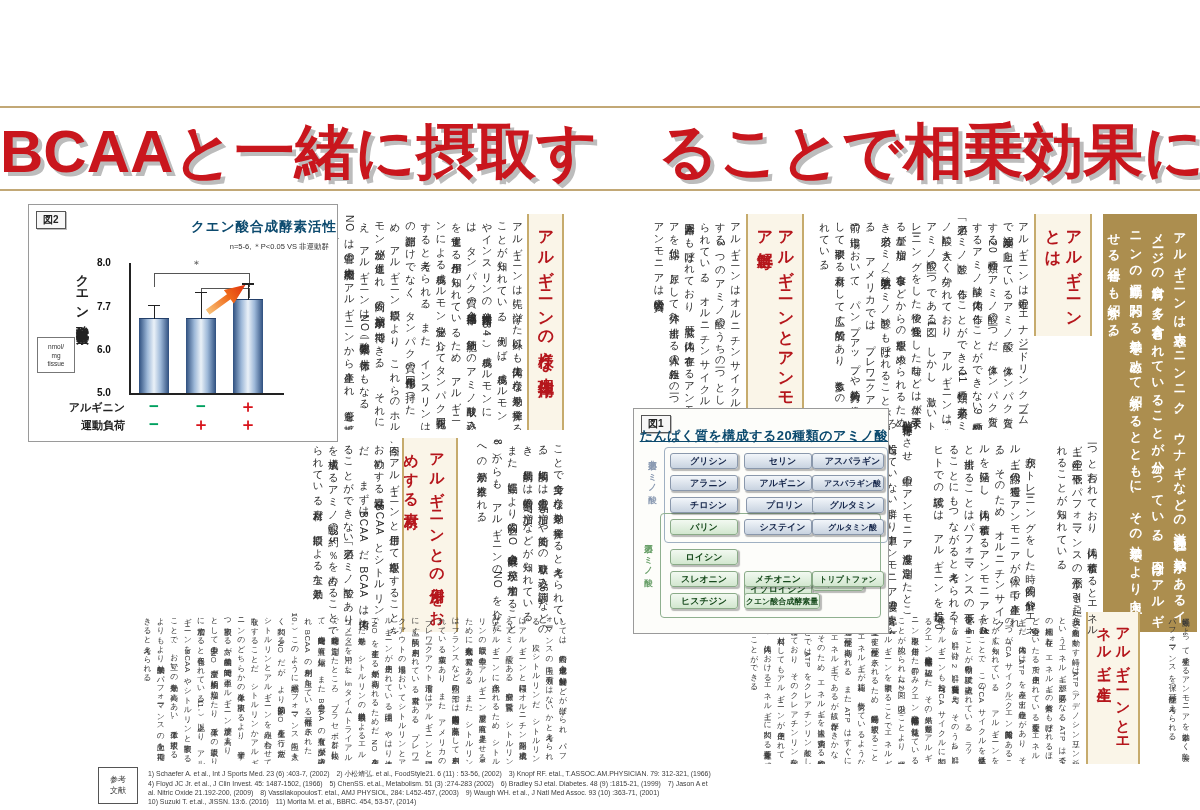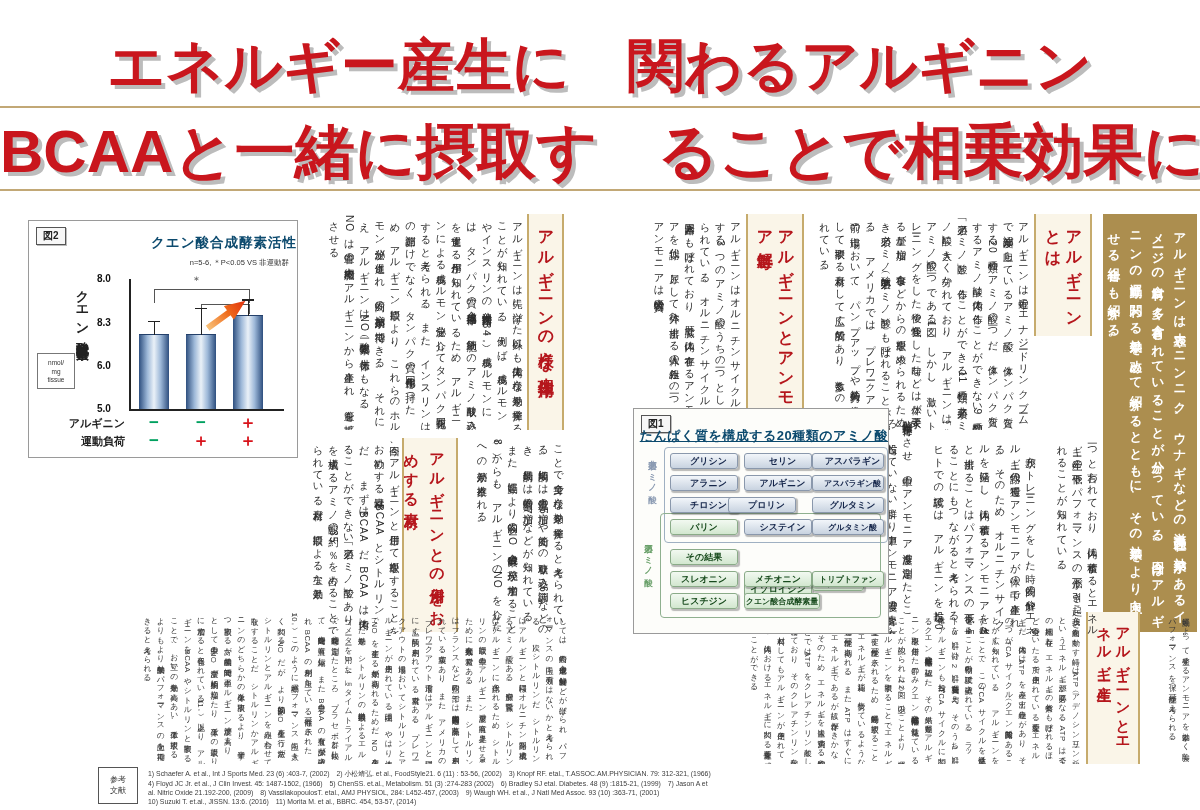--- a/index.html
+++ b/index.html
@@ -39,21 +39,21 @@
   
   .lead{position:absolute;left:1103px;top:214px;width:94px;height:418px;background:#ac8e4f;
         color:#ffffff;writing-mode:vertical-rl;font-weight:bold;font-size:12.5px;
         line-height:22px;letter-spacing:2.2px;padding:10px 6px;box-sizing:border-box;overflow:hidden;}
   
   .figbox{position:absolute;background:#ffffff;border:1px solid #9a9a9a;}
   .figtag{position:absolute;left:7px;top:6px;border:1px solid #555;background:#f7f7f7;
           font-size:10px;font-weight:bold;color:#222;padding:1px 6px;box-shadow:1px 1px 0 #bbb;}
   .figtitle{position:absolute;left:0;right:0;text-align:right;color:#0c4a6e;font-weight:bold;}
   
-  .fig2{left:28px;top:220px;width:268px;height:236px;}
+  .fig2{left:28px;top:204px;width:268px;height:236px;padding-left:40px;}
   .fig2 .figtitle{top:13px;font-size:13.5px;letter-spacing:1px;}
   .f2note{position:absolute;top:37px;right:8px;font-size:7.5px;color:#333;}
   .f2ylab{position:absolute;left:44px;top:60px;height:136px;writing-mode:vertical-rl;
           font-size:13px;font-weight:bold;color:#222;letter-spacing:1.5px;}
   .f2unit{position:absolute;left:8px;top:132px;width:38px;height:36px;border:1px solid #777;
           font-size:6.5px;line-height:8.5px;text-align:center;color:#333;white-space:pre-line;
           padding-top:5px;box-sizing:border-box;}
   .f2tick{position:absolute;left:68px;width:28px;font-size:10px;font-weight:bold;color:#111;}
   .f2yaxis{position:absolute;left:100px;top:58px;width:2px;height:132px;background:#222;}
   .f2xaxis{position:absolute;left:100px;top:188px;width:155px;height:2px;background:#222;}
@@ -91,21 +91,20 @@
   .refbox{position:absolute;left:98px;top:767px;width:40px;height:37px;border:1px solid #555;
           font-size:8px;line-height:11px;color:#333;text-align:center;white-space:pre-line;
           padding-top:6px;box-sizing:border-box;}
   .refline{position:absolute;left:148px;width:1010px;font-size:6.9px;line-height:9.6px;color:#3c3c3c;}
 </style>
 </head>
 <body>
 
 <div id="page">
 
-  <div class="headline h1">エネルギー産生に　関わるアルギニン</div>
   <div class="gold-rule rule1"></div>
   <div class="headline h2">BCAAと一緒に摂取す　ることで相乗効果に期待</div>
   <div class="gold-rule rule2"></div>
 
   <div class="lead">アルギニンは大豆やニンニク、ウナギなどの滋養強壮に効果があるイメージの食材に多く含有されていることが分かっている。今回はアルギニンの運動に関わる効果を改めて紹介するとともに、その効果をより向上させる組合せも紹介する。</div>
 
   <div class="sec sec-toha">アルギニンとは</div>
   <div class="sec sec-ammonia">アルギニンとアンモニア解毒</div>
   <div class="sec sec-seiri">アルギニンの様々な生理作用</div>
   <div class="sec sec-heiyo">アルギニンとの併用をお勧めする素材</div>
@@ -125,21 +124,21 @@
 
   <div class="figbox fig2">
     <div class="figtag">図2</div>
     <div class="figtitle">クエン酸合成酵素活性</div>
     <div class="f2note">n=5-6, ＊P&lt;0.05 VS 非運動群</div>
     <div class="f2ylab">クエン酸合成酵素量</div>
     <div class="f2unit">nmol/
 mg
 tissue</div>
     <div class="f2tick" style="top:52px;">8.0</div>
-    <div class="f2tick" style="top:96px;">8.3</div>
+    <div class="f2tick" style="top:96px;">7.7</div>
     <div class="f2tick" style="top:139px;">6.0</div>
     <div class="f2tick" style="top:182px;">5.0</div>
     <div class="f2yaxis"></div>
     <div class="f2xaxis"></div>
     <div class="f2plot">
       <div class="f2brk brk-out"></div>
       <div class="f2brk brk-in"></div>
       <div class="f2star">＊</div>
       <div class="f2bar" style="left: 10px; height: 73.6667px;"></div>
       <div class="f2bar" style="left: 57px; height: 73.6667px;"></div>
@@ -169,26 +168,26 @@
     <div class="grect es-rect"></div>
     <div class="gl gl-ne">非必須アミノ酸</div>
     <div class="gl gl-es">必須アミノ酸</div>
     <span class="aab blue" style="left:36px;top:44px;">グリシン</span>
     <span class="aab blue" style="left:110px;top:44px;">セリン</span>
     <span class="aab blue" style="left:178px;top:44px;width:72px;">アスパラギン</span>
     <span class="aab blue" style="left:36px;top:66px;">アラニン</span>
     <span class="aab blue" style="left:110px;top:66px;">アルギニン</span>
     <span class="aab blue" style="left:178px;top:66px;width:72px;font-size:8px;">アスパラギン酸</span>
     <span class="aab blue" style="left:36px;top:88px;">チロシン</span>
-    <span class="aab blue" style="left:94px;top:88px;">プロリン</span>
+    <span class="aab blue" style="left:112px;top:88px;">プロリン</span>
     <span class="aab blue" style="left:178px;top:88px;width:72px;">グルタミン</span>
     <span class="aab green" style="left:36px;top:110px;">バリン</span>
     <span class="aab blue" style="left:110px;top:110px;">システイン</span>
     <span class="aab blue" style="left:178px;top:110px;width:72px;font-size:8px;">グルタミン酸</span>
-    <span class="aab green" style="left:36px;top:140px;">その結果</span>
+    <span class="aab green" style="left:36px;top:140px;">ロイシン</span>
     <span class="aab green" style="left:110px;top:140px;margin-top:32px;">イソロイシン</span>
     <span class="aab green" style="left:178px;top:140px;width:52px;margin-top:26px;">リジン</span>
     <span class="aab green" style="left:36px;top:162px;">スレオニン</span>
     <span class="aab green" style="left:110px;top:162px;">メチオニン</span>
     <span class="aab green" style="left:178px;top:162px;width:72px;font-size:8px;">トリプトファン</span>
     <span class="aab green" style="left:36px;top:184px;">ヒスチジン</span>
     <span class="aab green" style="left:110px;top:184px;width:76px;font-size:8px;">クエン酸合成酵素量</span>
   </div>
 
   <div class="refbox">参考

